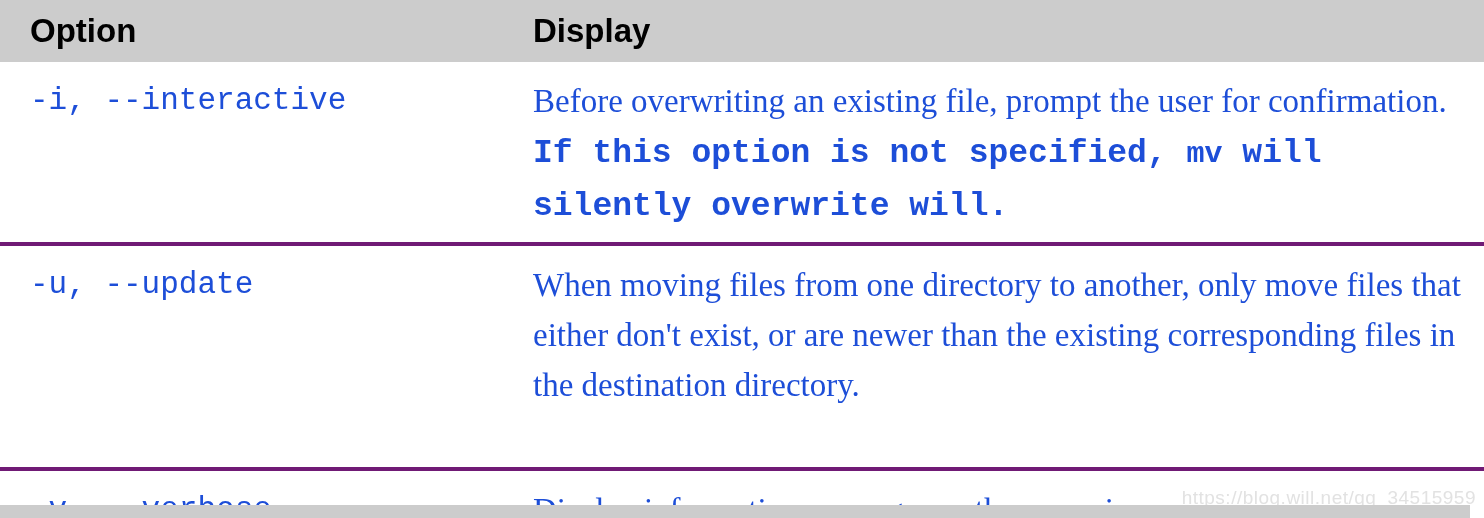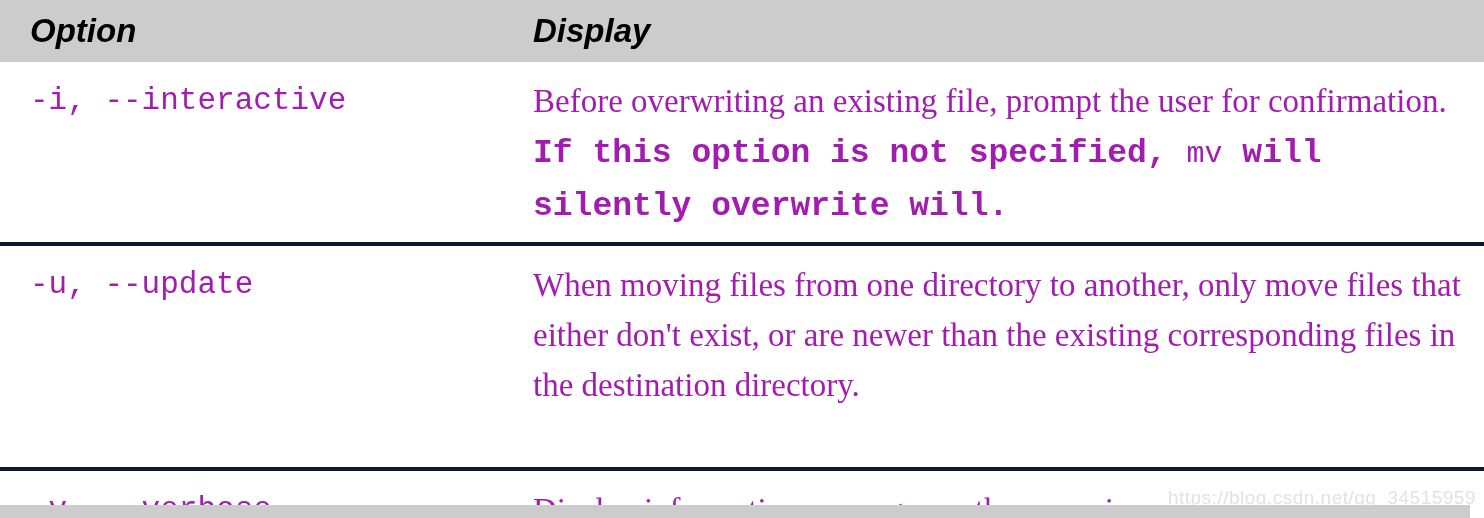--- a/index.html
+++ b/index.html
@@ -31,36 +31,35 @@
   thead th {
     text-align: left;
     vertical-align: middle;
     font-family: "Liberation Sans", sans-serif;
     font-weight: bold;
     font-size: 33px;
     color: #000000;
     height: 62px;
     padding: 0;
     line-height: 62px;
-    font-style: italic;
   }
   thead th.h-option  { padding-left: 30px; }
   thead th.h-meaning { padding-left: 0px; }
 
   
   tbody tr {
     background: #ffffff;
   }
   tbody tr.row-sep > td {
-    border-top: 4px solid #0f172a;
+    border-top: 4px solid #701a75;
   }
   tbody td {
     padding: 0;
     vertical-align: top;
-    color: #a21caf;
+    color: #1d4ed8;
   }
 
   td.cell-option {
     padding-left: 30px;
     padding-top: 14px;
     padding-right: 10px;
     font-family: "Liberation Mono", "DejaVu Sans Mono", monospace;
     font-size: 31px;
     line-height: 50px;
     white-space: pre;
@@ -73,21 +72,21 @@
     font-family: "Liberation Serif", serif;
     font-size: 33px;
     line-height: 50px;
   }
   td.cell-meaning .strong {
     font-weight: bold;
     font-family: Liberation Mono, monospace;
   }
   td.cell-meaning .cmd {
     font-family: "Liberation Mono", "DejaVu Sans Mono", monospace;
-    font-weight: normal;
+    font-weight: bold;
     font-size: 30px;
   }
 
   
   tr.r1 td { height: 166px; }
   tr.r2 td { height: 207px; }
   tr.r3 td { height: 70px; }
 
   
   .bottom-band {
@@ -143,15 +142,15 @@
     </tr>
 
     <tr class="r3 row-sep">
       <td class="cell-option">-v, --verbose</td>
       <td class="cell-meaning">Display informative messages as the move is</td>
     </tr>
 
   </tbody>
 </table>
 
-<div class="watermark">https://blog.csdn.net/qq_34515959</div>
+<div class="watermark">https://blog.will.net/qq_34515959</div>
 
 <div class="bottom-band"></div>
 
 </body></html>

